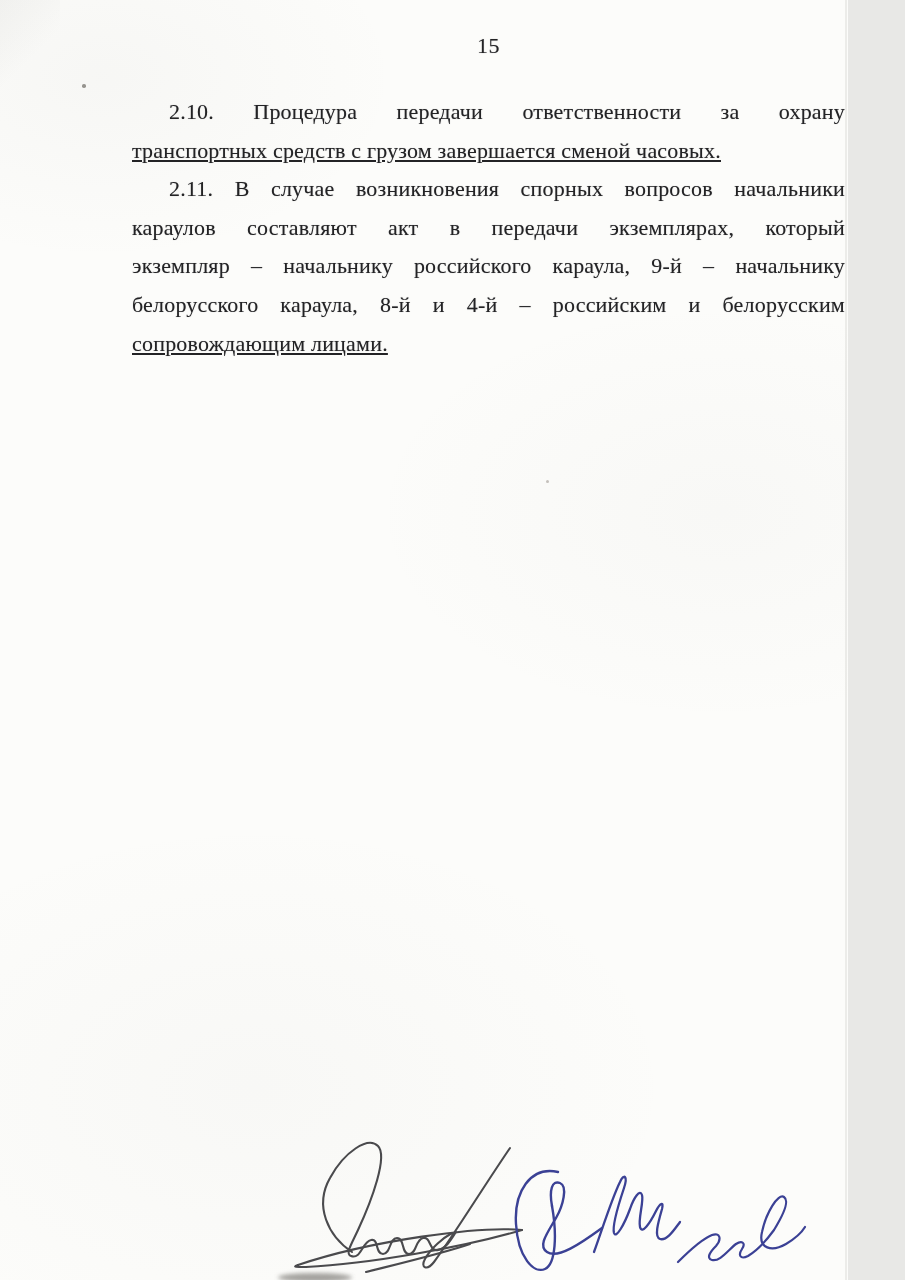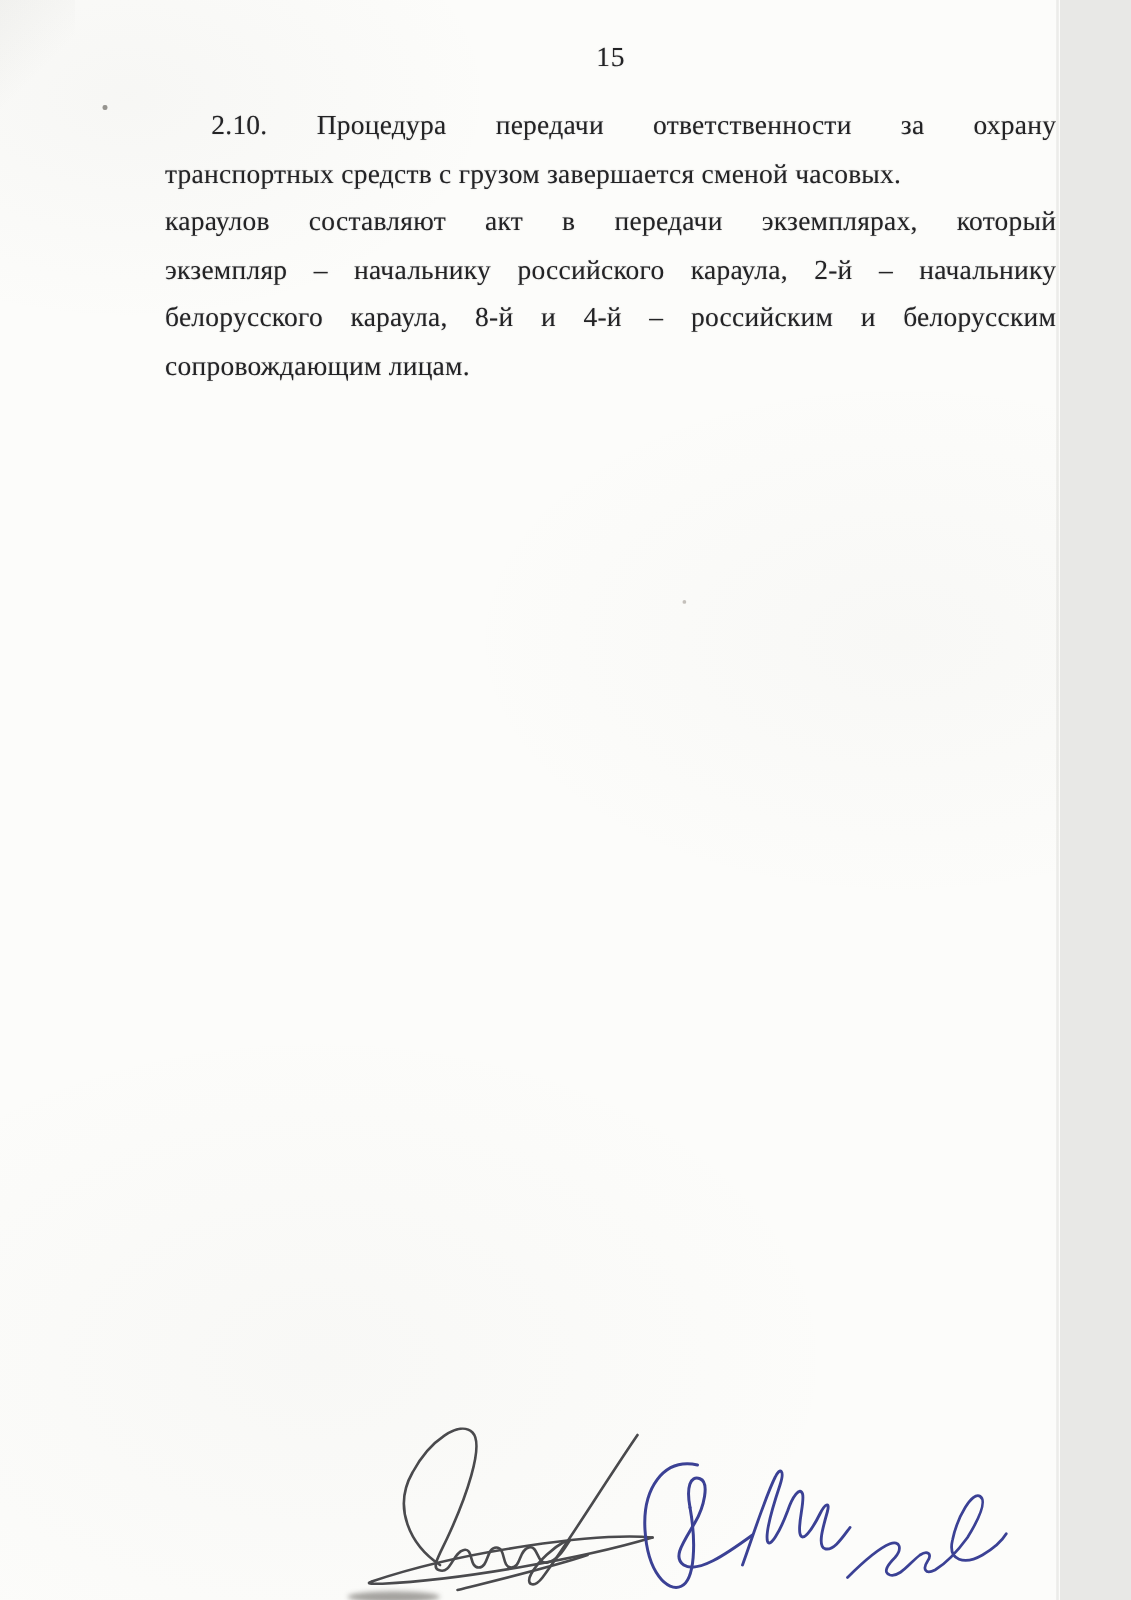--- a/index.html
+++ b/index.html
@@ -25,34 +25,34 @@
       position: absolute;
       left: 132px; top: 33px; width: 713px;
       text-align: center;
       font-size: 22px;
       color: #232325;
       letter-spacing: 0.5px;
       text-shadow: 0 0 1px rgba(35,35,40,0.35);
     }
     .textblock {
       position: absolute;
-      left: 132px; top: 81px; width: 713px;
+      left: 132px; top: 93px; width: 713px;
       font-size: 22px;
       color: #232325;
       letter-spacing: 0.2px;
       text-shadow: 0 0 1px rgba(35,35,40,0.35);
     }
     .line {
       height: 38.6px;
       line-height: 38.6px;
       text-align: justify;
       overflow: hidden;
     }
     .line.just { text-align-last: justify; }
-    .line.last { text-align-last: left; }
+    .line.last { text-align-last: left; text-decoration: underline; }
     .line.indent { padding-left: 37px; }
     .sig-layer {
       position: absolute;
       left: 0; top: 1120px;
       width: 905px; height: 160px;
     }
     .sig-layer path {
       fill: none;
       stroke-linecap: round;
       stroke-linejoin: round;
@@ -91,24 +91,25 @@
   <div class="corner-shade"></div>
 
   <div class="pageno">15</div>
 
   <div class="textblock">
     <div>
       <div class="line just indent">2.10. Процедура передачи ответственности за охрану</div>
       <div class="line last">транспортных средств с грузом завершается сменой часовых.</div>
     </div>
     <div>
+      <div class="line just indent">2.11. В случае возникновения спорных вопросов начальники</div>
       <div class="line just">караулов составляют акт в передачи экземплярах, который</div>
-      <div class="line just">экземпляр – начальнику российского караула, 2-й – начальнику</div>
+      <div class="line just">экземпляр – начальнику российского караула, 9-й – начальнику</div>
       <div class="line just">белорусского караула, 8-й и 4-й – российским и белорусским</div>
-      <div class="line last">сопровождающим лицам.</div>
+      <div class="line last">сопровождающим лицами.</div>
     </div>
   </div>
 
   <svg class="sig-layer" viewBox="0 0 905 160" xmlns="http://www.w3.org/2000/svg">
     <g stroke-width="2.1" stroke="#4a4a4d">
       <path d="M 352 132 C 328 116 314 86 330 58 C 344 32 368 16 378 26 C 388 36 372 80 358 110 C 351 125 345 134 351 136 C 361 140 362 122 371 120 C 379 118 375 134 383 134 C 391 134 389 118 397 118 C 405 118 401 134 409 134 C 417 134 415 120 423 118 C 431 116 429 132 438 130 C 447 128 452 118 456 112"></path>
       <path d="M 510 28 C 484 66 452 118 434 142 C 427 151 420 148 425 139 C 431 128 443 118 452 113"></path>
       <path d="M 298 145 C 372 120 480 106 522 110"></path>
       <path d="M 522 110 C 465 127 368 144 306 147 C 296 147 292 147 298 145"></path>
       <path d="M 366 152 C 402 143 444 133 470 124"></path>

